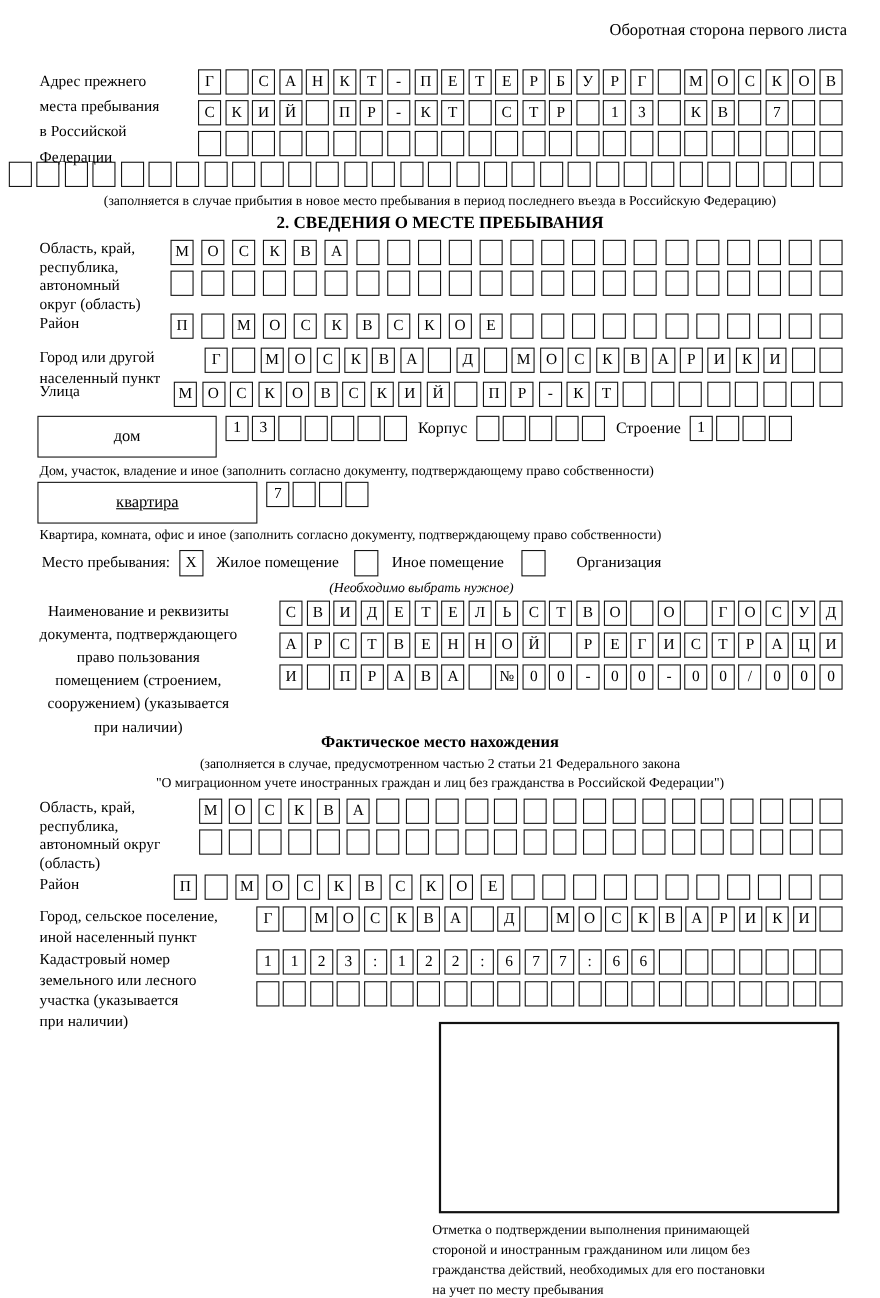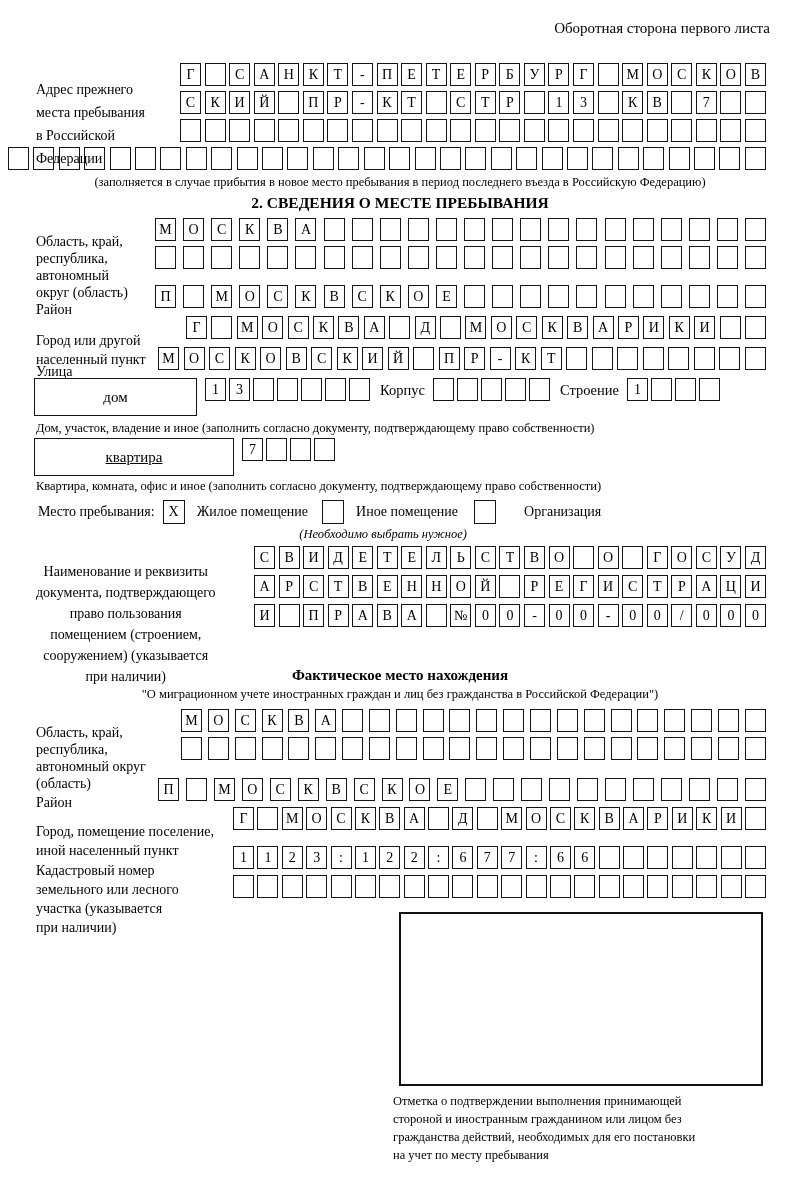--- a/index.html
+++ b/index.html
@@ -3,21 +3,21 @@
 <meta charset="utf-8">
 <style>
   html,body{margin:0;padding:0;background:#fff;}
   .page{position:relative;width:800px;height:1180px;background:#fff;color:#000;
         font-family:"Liberation Serif",serif;overflow:hidden;}
   .sheet-title{text-align:right;padding:20px 30px 0 0;font-size:15px;}
   .heading{font-weight:bold;font-size:15.5px;text-align:center;}
   .note{font-size:12.5px;line-height:16px;}
   .center{text-align:center;}
   .field{position:relative;padding-left:36px;}
-  .field>.label{position:absolute;left:36px;top:15px;font-size:14px;line-height:19px;white-space:nowrap;}
+  .field>.label{position:absolute;left:36px;top:0;font-size:14px;line-height:19px;white-space:nowrap;}
   .lh23>div{line-height:23px;}
   .lh17>div{line-height:17px;}
   .lh21>div{line-height:21px;text-align:center;}
   .rowstack{display:flex;flex-direction:column;gap:5px;}
   .cells-row{display:flex;justify-content:space-between;}
   .cells-inline{display:flex;gap:3px;}
   .cell{flex:none;width:21px;height:23px;border:1.6px solid #151515;box-sizing:border-box;
         display:flex;align-items:center;justify-content:center;font-size:14px;background:#fff;}
   .ml144{margin-left:144px}.w586{width:586px}
   .ml119{margin-left:119px}.w611{width:611px}
@@ -463,20 +463,21 @@
           <span class="cell">/</span>
           <span class="cell">0</span>
           <span class="cell">0</span>
           <span class="cell">0</span>
         </div>
     </div>
   </div>
 
   <div class="heading mt40" style="font-size:15px">Фактическое место нахождения</div>
   <div class="note center notewrap">
+    <div>(заполняется в случае, предусмотренном частью 2 статьи 21 Федерального закона</div>
     <div>"О миграционном учете иностранных граждан и лиц без гражданства в Российской Федерации")</div>
   </div>
 
   <div class="field mt6">
     <div class="label lh17">
       <div>Область, край,</div>
       <div>республика,</div>
       <div>автономный округ</div>
       <div>(область)</div>
     </div>
@@ -559,21 +560,21 @@
           <span class="cell"></span>
           <span class="cell"></span>
           <span class="cell"></span>
           <span class="cell"></span>
         </div>
     </div>
   </div>
 
   <div class="field mt6">
     <div class="label">
-      <div>Город, помещение поселение,</div>
+      <div>Город, сельское поселение,</div>
       <div>иной населенный пункт</div>
     </div>
     <div class="rowstack ml197 w533">
       <div class="cells-row">
           <span class="cell">Г</span>
           <span class="cell"></span>
           <span class="cell">М</span>
           <span class="cell">О</span>
           <span class="cell">С</span>
           <span class="cell">К</span>

